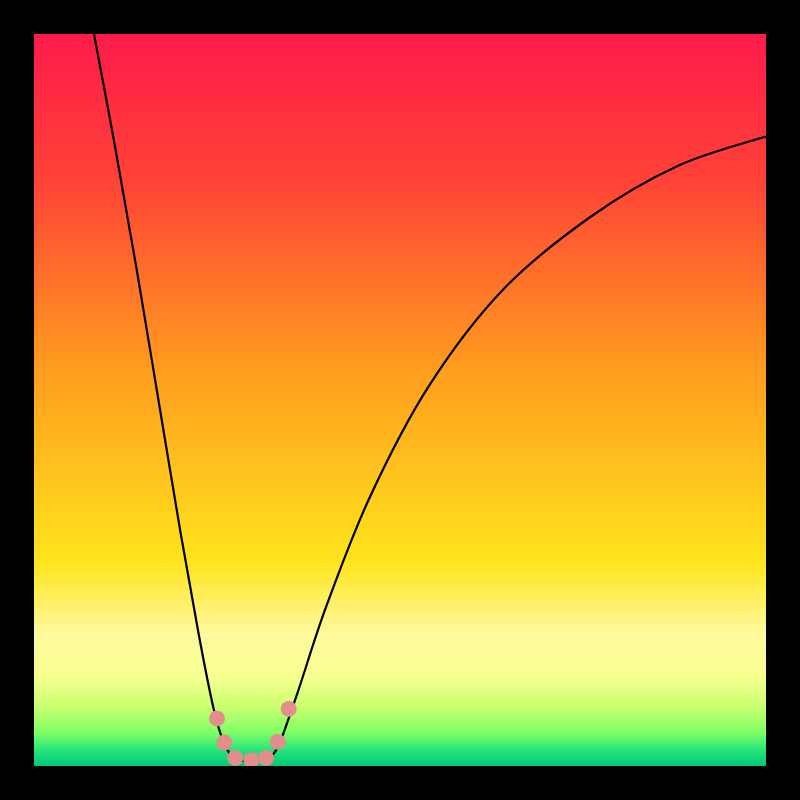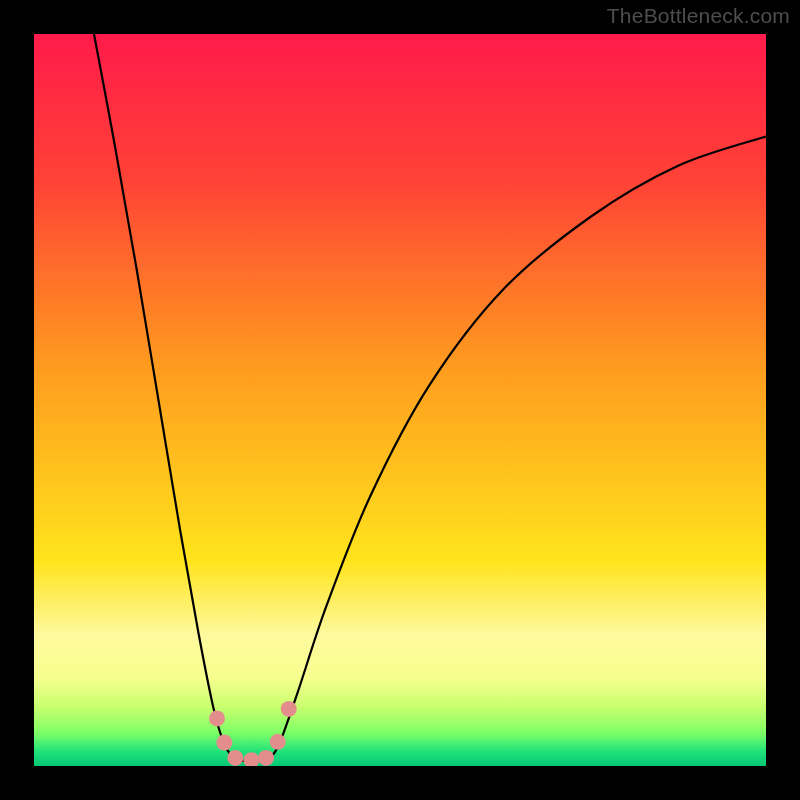--- a/index.html
+++ b/index.html
@@ -45,21 +45,20 @@
     height: 732px;
   }
   .marker {
     fill: #e38d8d;
   }
 </style>
 </head>
 <body>
 
 <div class="frame">
-  <div class="watermark">TheBottleneck.com</div>
 
   <div class="plot">
     <svg class="bg-gradient" viewBox="0 0 732 732" preserveAspectRatio="none" id="bg-svg">
       <defs>
         <linearGradient id="vg" x1="0" y1="0" x2="0" y2="1">
             <stop offset="0%" stop-color="#ff1b4a"></stop>
             <stop offset="20%" stop-color="#ff4236"></stop>
             <stop offset="45%" stop-color="#ff9a1f"></stop>
             <stop offset="72%" stop-color="#ffe41c"></stop>
             <stop offset="82%" stop-color="#fff99e"></stop>

